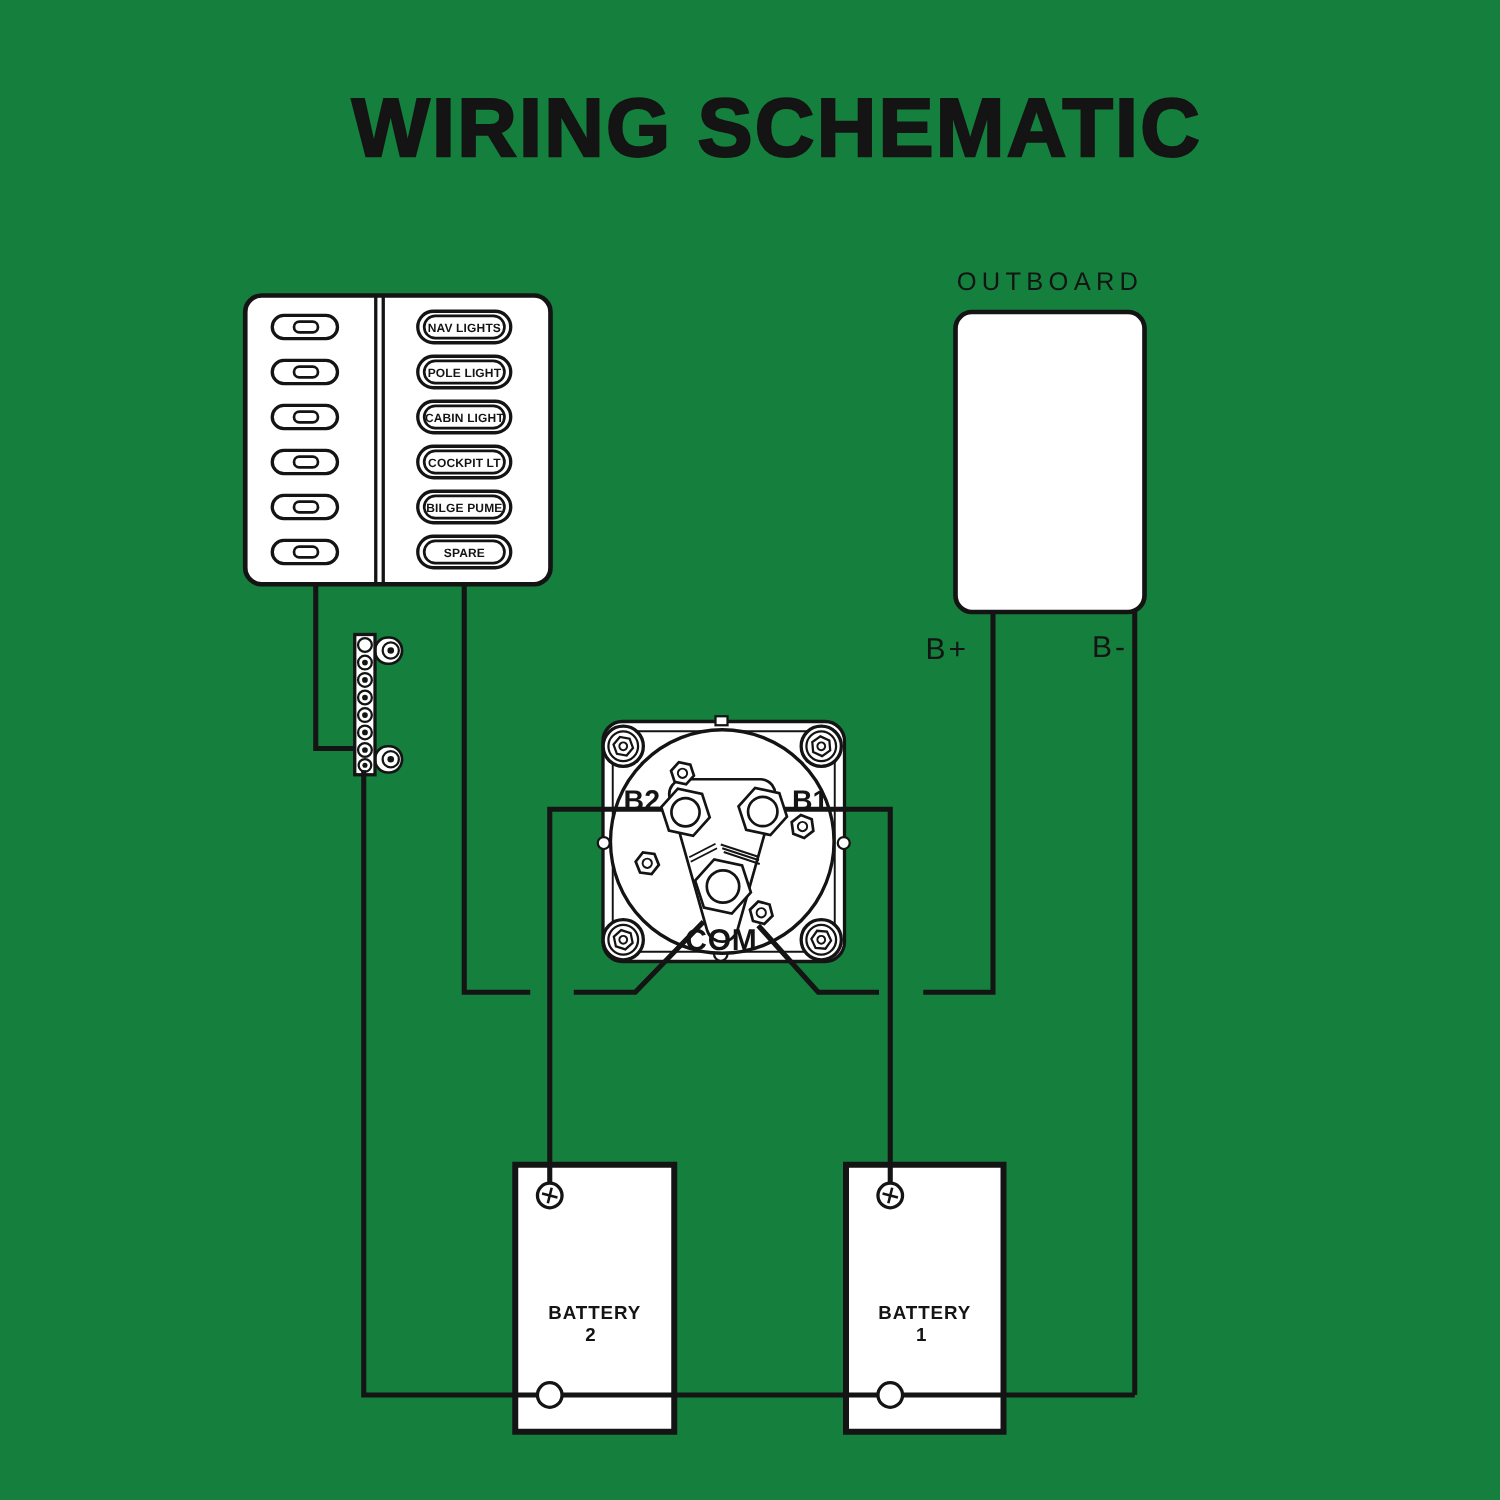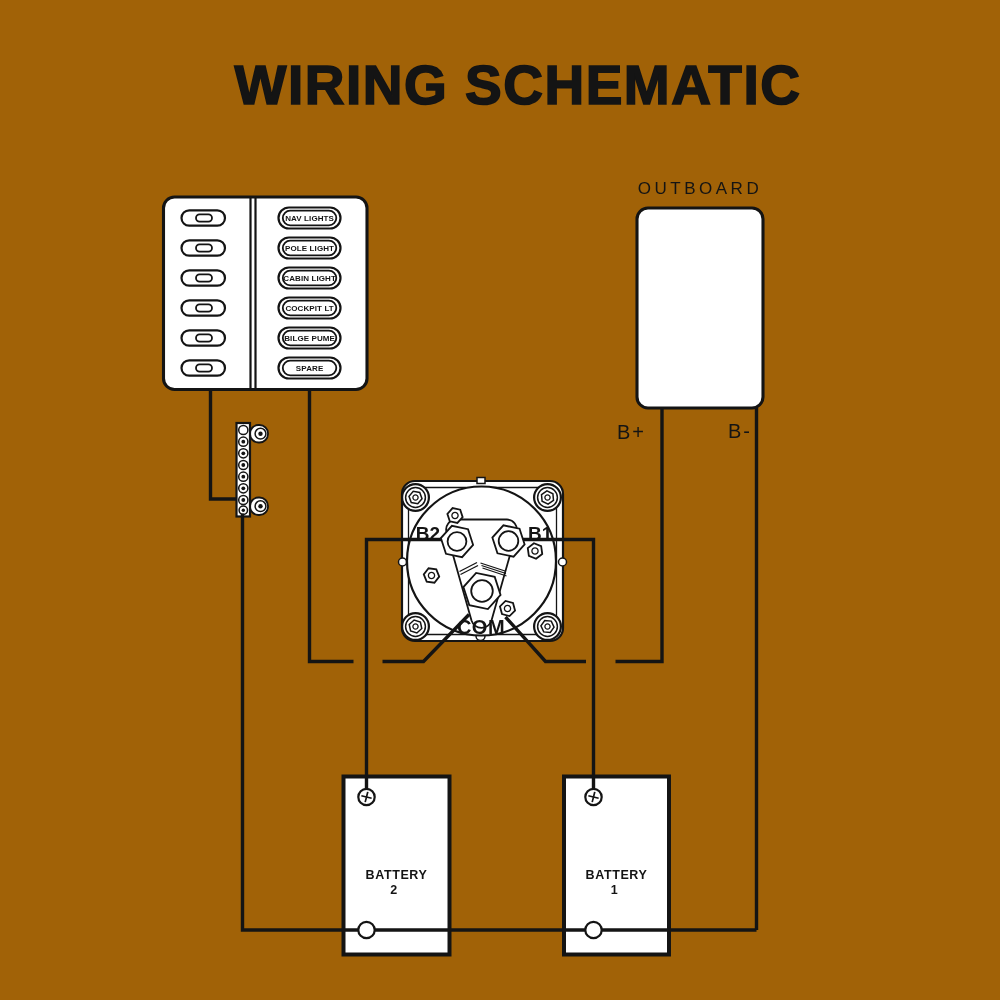--- a/index.html
+++ b/index.html
@@ -1,16 +1,16 @@
 <!DOCTYPE html>
 <html><head>
 <meta charset="utf-8">
 <style>
   html,body{margin:0;padding:0;background:#fff;}
-  .stage{position:relative;width:1000px;height:1000px;background:#a16207;overflow:hidden;}
+  .stage{position:relative;width:1000px;height:1000px;background:#15803d;overflow:hidden;}
   svg{display:block;}
   svg text{font-family:"Liberation Sans","DejaVu Sans",sans-serif;fill:#141414;}
   .title-text{font-size:55px;font-weight:700;letter-spacing:1.5px;stroke:#141414;stroke-width:1.6;paint-order:stroke;}
   .outboard-text{font-size:17px;font-weight:500;letter-spacing:3.5px;}
   .bterm-text{font-size:20px;font-weight:400;letter-spacing:2px;}
   .swterm-text{font-size:19px;font-weight:700;}
   .com-text{font-size:20px;font-weight:700;letter-spacing:0.5px;}
   .battery-text{font-size:12.5px;font-weight:700;letter-spacing:0.6px;}
   .pill-text{font-size:8px;font-weight:700;letter-spacing:0.1px;}
   .wire{stroke:#141414;stroke-width:3.4;fill:none;stroke-linecap:butt;stroke-linejoin:miter;}

